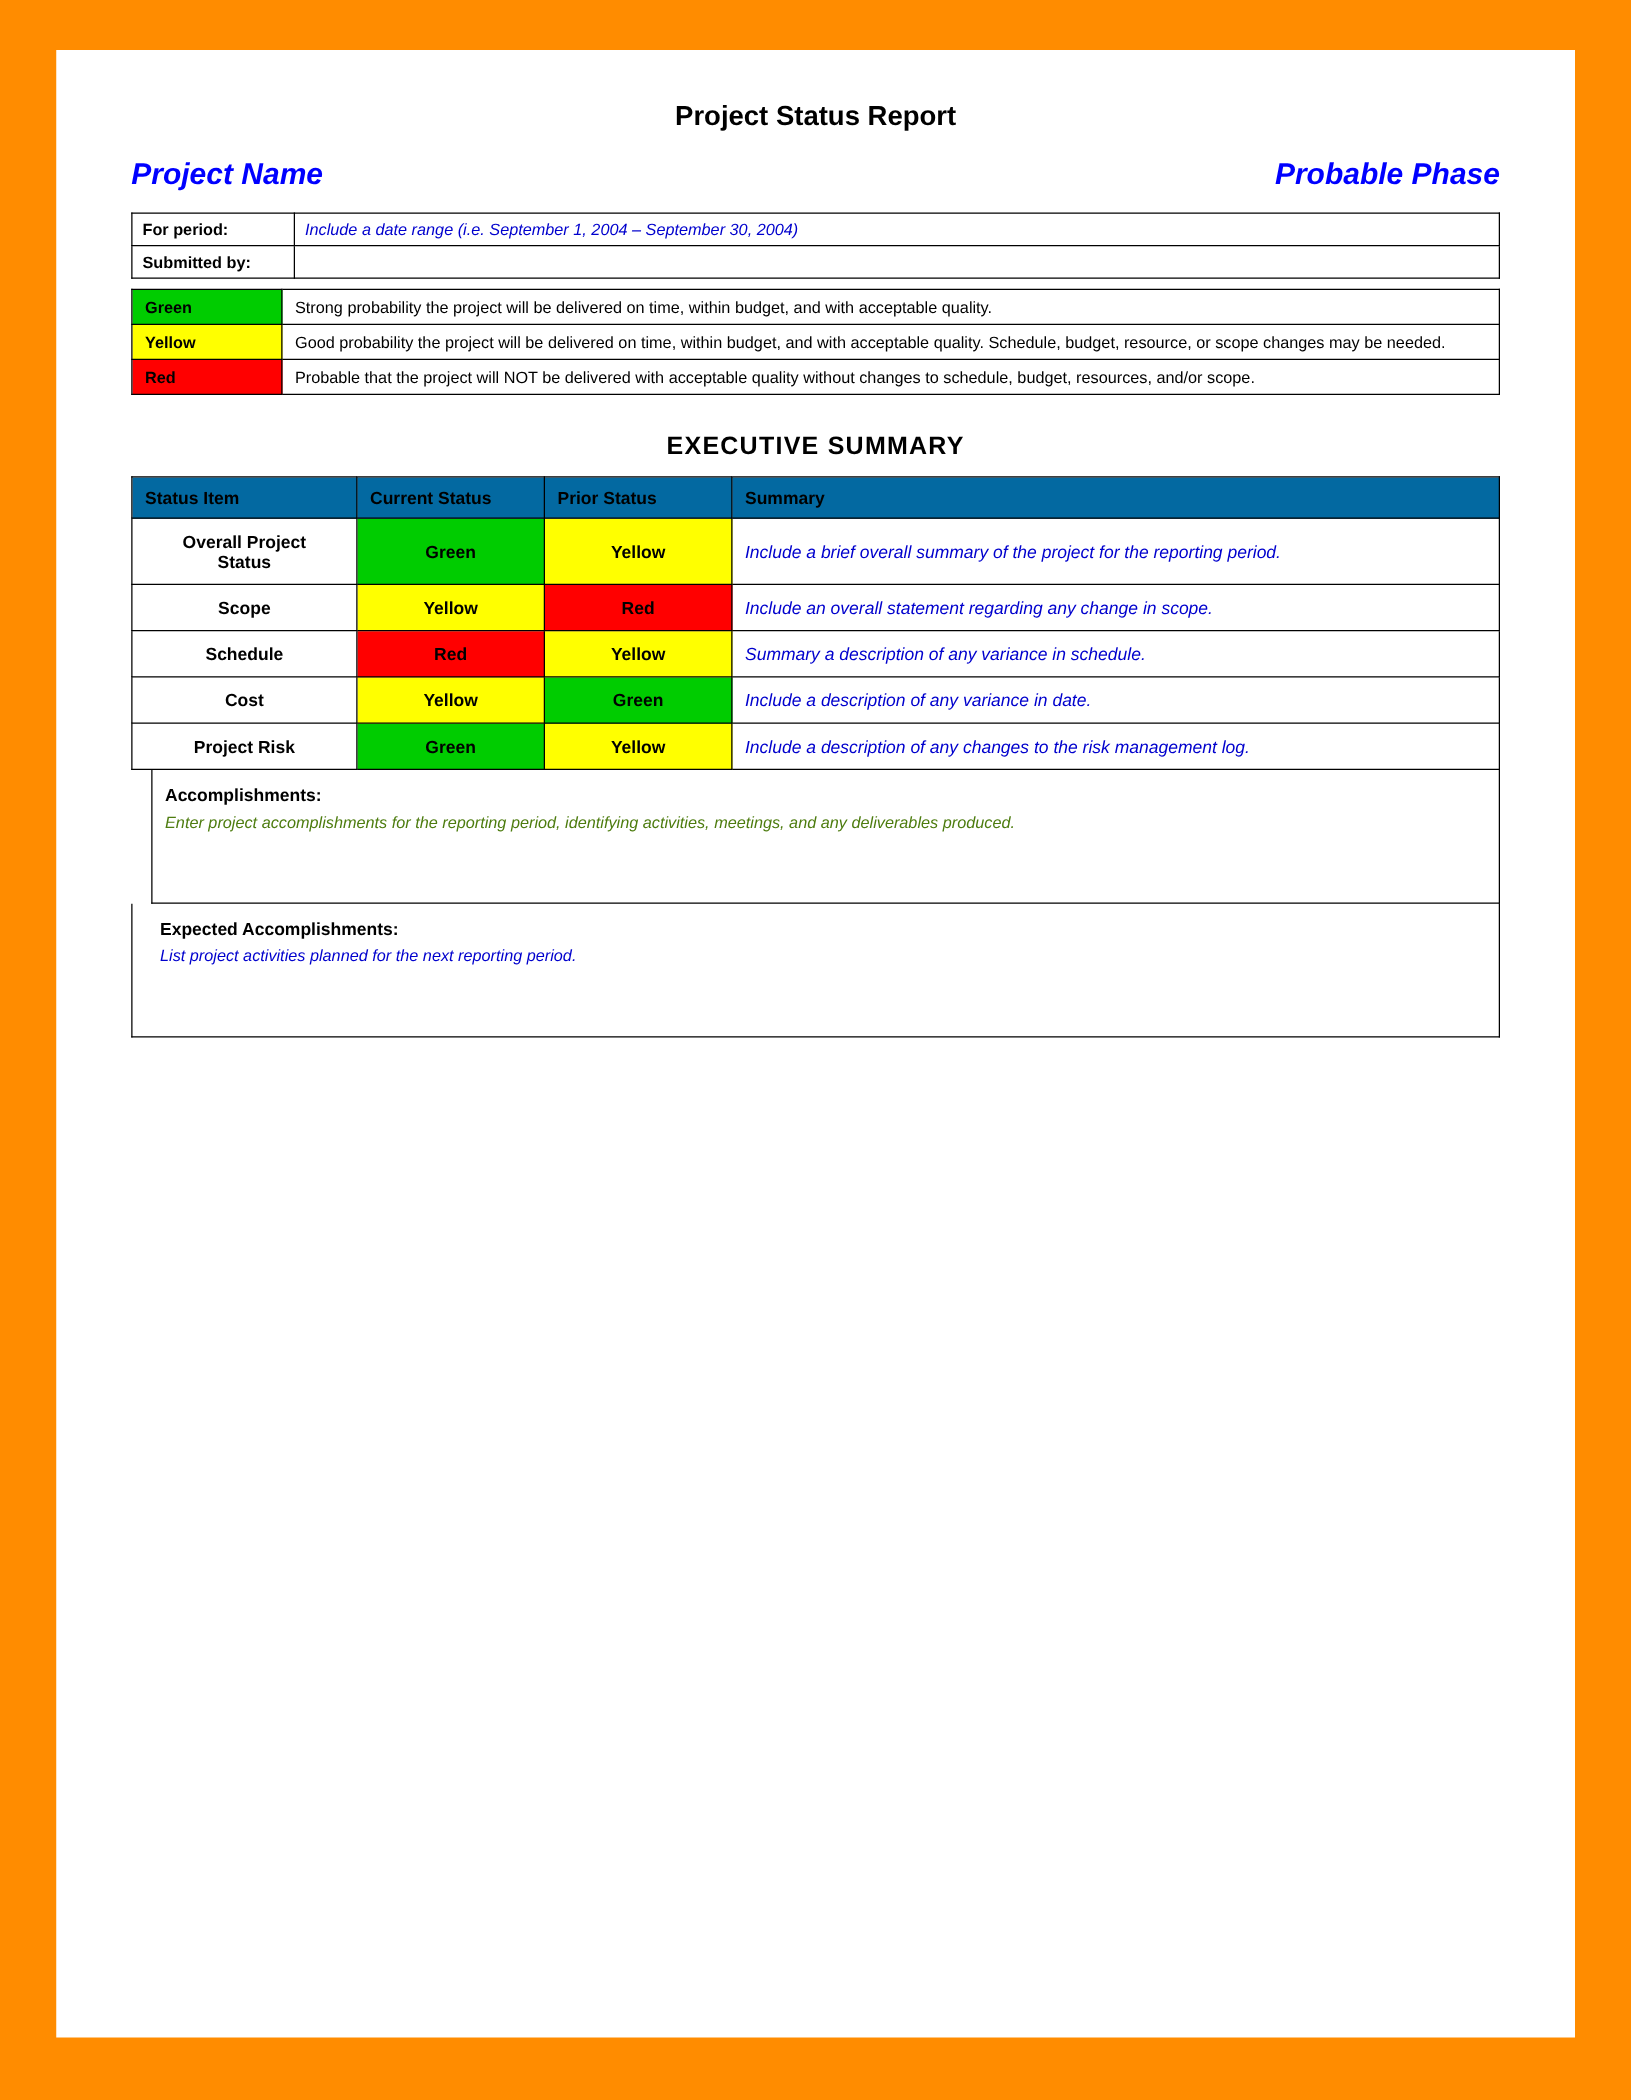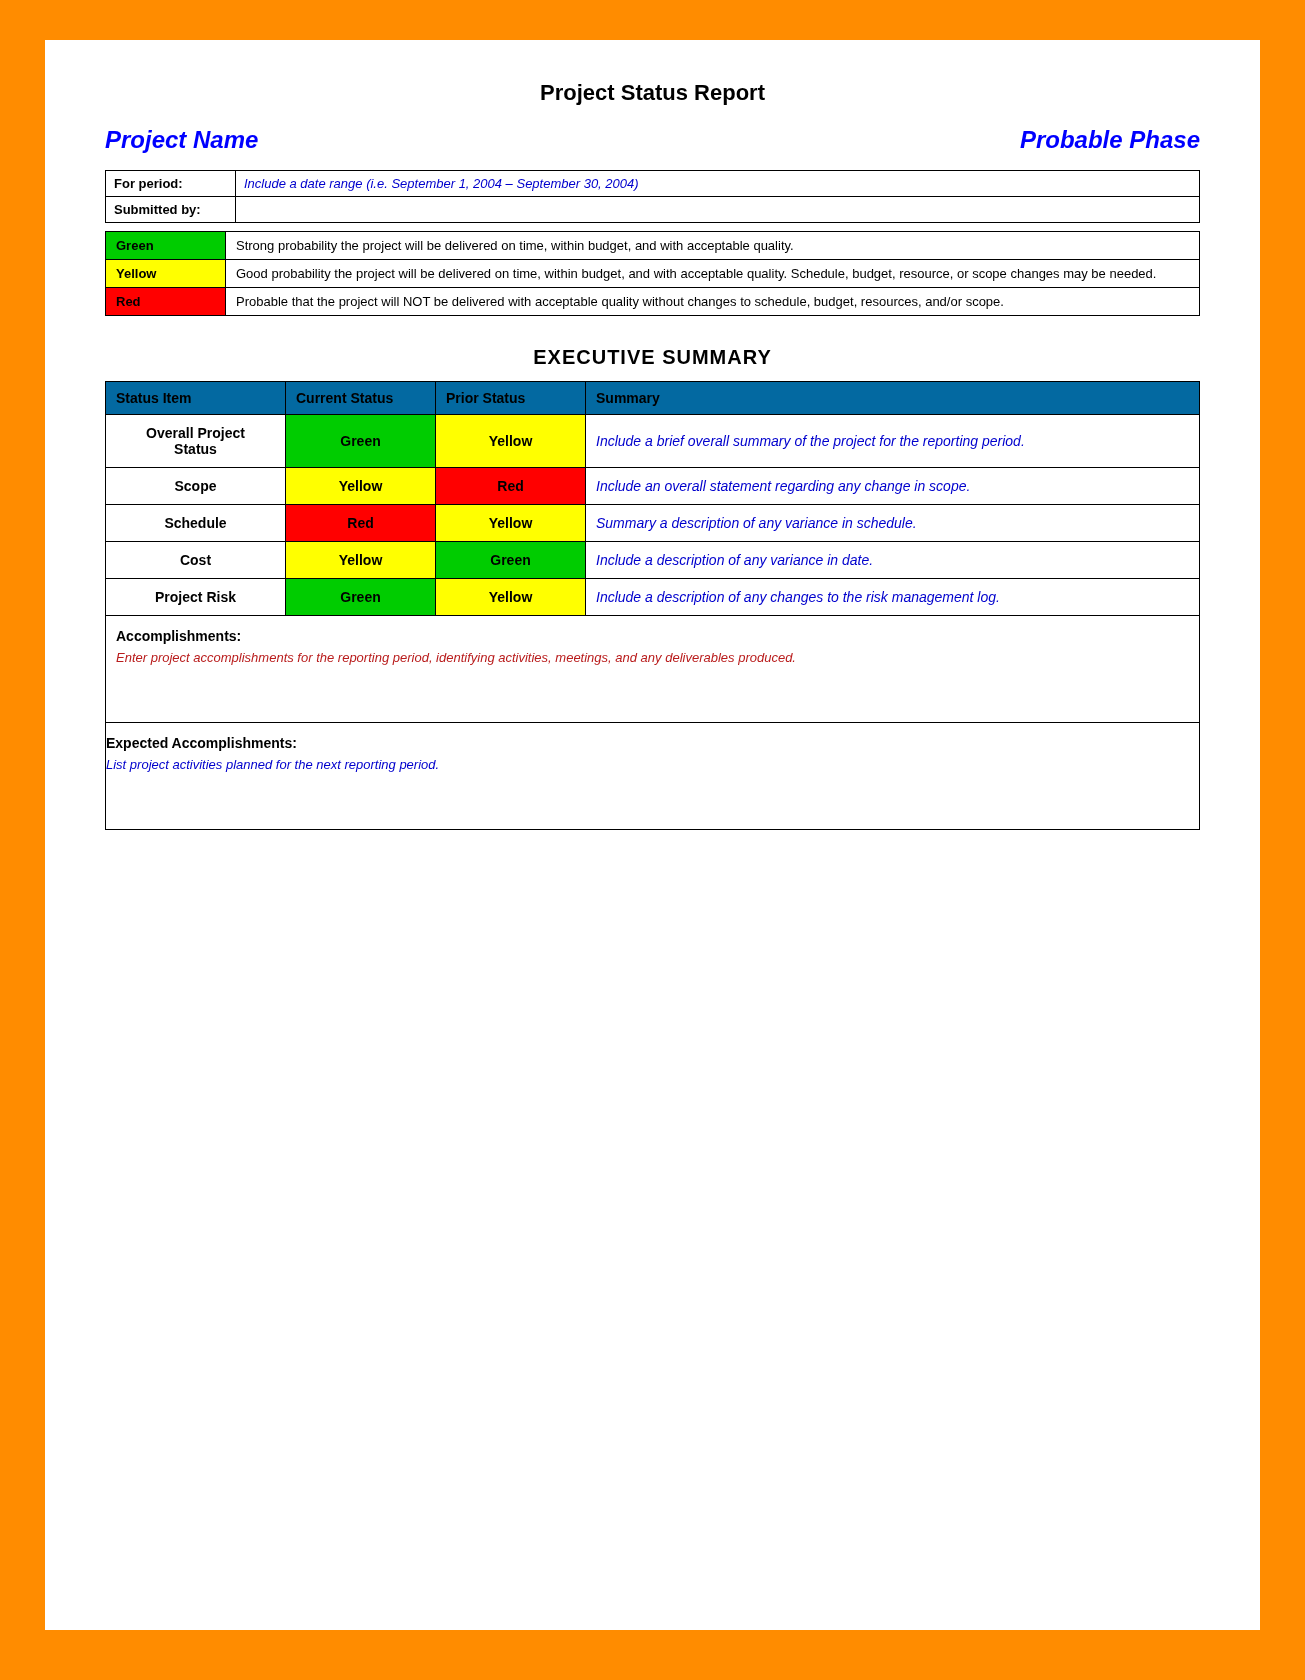--- a/index.html
+++ b/index.html
@@ -175,39 +175,40 @@
       font-style: italic;
       font-size: 13px;
       vertical-align: top;
       padding: 10px;
     }
 
     .accomplishments-section {
       border: 1px solid #000;
       border-top: none;
       padding: 12px 10px;
+      margin-left: 16px;
     }
 
     .accomplishments-title {
       font-weight: bold;
       font-size: 14px;
       margin-bottom: 6px;
     }
 
     .accomplishments-text {
-      color: #b91c1c;
+      color: #4d7c0f;
       font-style: italic;
       font-size: 13px;
       min-height: 60px;
     }
 
     .expected-section {
       border: 1px solid #000;
       border-top: none;
-      padding: 12px 0;
+      padding: 12px 22px;
       min-height: 80px;
     }
 
     .expected-title {
       font-weight: bold;
       font-size: 14px;
       margin-bottom: 6px;
     }
 
     .expected-text {

